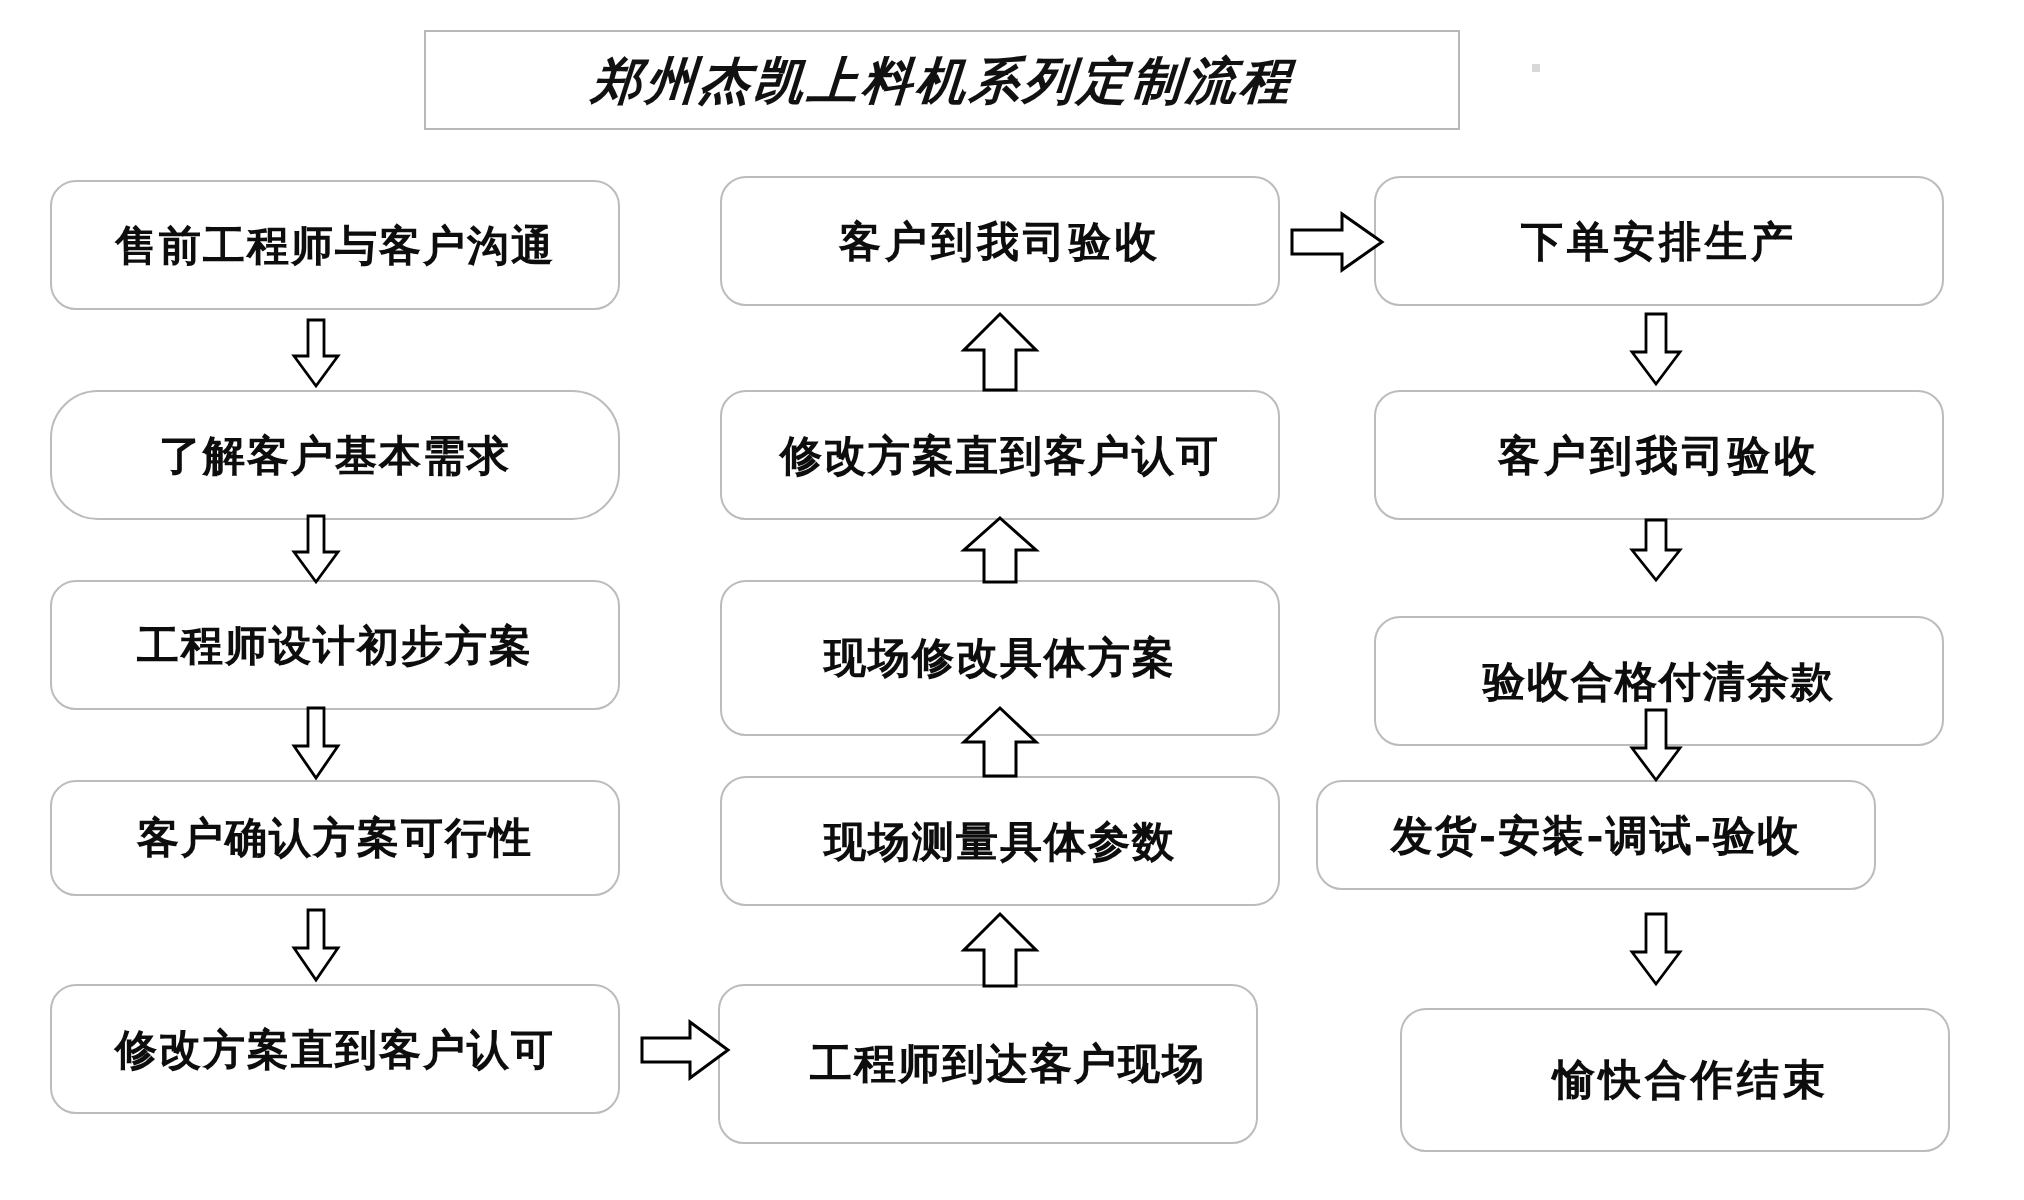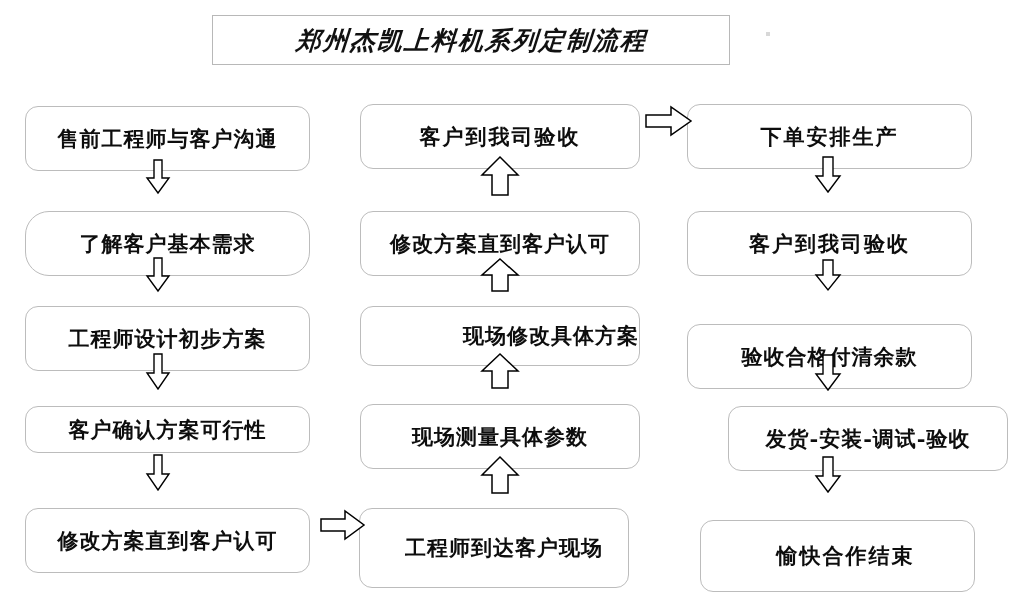--- a/index.html
+++ b/index.html
@@ -51,21 +51,20 @@
   
   .node {
     position: absolute;
     border: 1px solid #bcbcbc;
     border-radius: 13px;
     background: #ffffff;
     box-sizing: border-box;
     display: flex;
     align-items: center;
     justify-content: center;
-    margin-top: 16px;
   }
   .node-label {
     font-family: "DejaVu Serif", "Liberation Serif", serif;
     font-size: 21px;
     font-weight: bold;
     color: #0d0d0d;
     white-space: nowrap;
     letter-spacing: 1px;
   }
   .node.narrow .node-label { letter-spacing: 2px; }
@@ -98,53 +97,53 @@
 
   <div class="node" style="left:25px; top:90px; width:285px; height:65px;">
     <span class="node-label">售前工程师与客户沟通</span>
   </div>
   <div class="node" style="left:25px; top:195px; width:285px; height:65px;border-radius:24px;">
     <span class="node-label">了解客户基本需求</span>
   </div>
   <div class="node" style="left:25px; top:290px; width:285px; height:65px;">
     <span class="node-label">工程师设计初步方案</span>
   </div>
-  <div class="node" style="left:25px; top:390px; width:285px; height:47px;">
+  <div class="node" style="left:25px; top:390px; width:285px; height:58px;">
     <span class="node-label">客户确认方案可行性</span>
   </div>
   <div class="node" style="left:25px; top:492px; width:285px; height:65px;">
     <span class="node-label">修改方案直到客户认可</span>
   </div>
 
   <div class="node narrow" style="left:360px; top:88px; width:280px; height:65px;">
     <span class="node-label">客户到我司验收</span>
   </div>
   <div class="node" style="left:360px; top:195px; width:280px; height:65px;">
     <span class="node-label">修改方案直到客户认可</span>
   </div>
-  <div class="node" style="left:360px; top:290px; width:280px; height:60px;justify-content:flex-end;">
+  <div class="node" style="left:360px; top:290px; width:280px; height:78px;">
     <span class="node-label">现场修改具体方案</span>
   </div>
   <div class="node" style="left:360px; top:388px; width:280px; height:65px;">
     <span class="node-label">现场测量具体参数</span>
   </div>
   <div class="node" style="left:359px; top:492px; width:270px; height:80px;padding-left:20px;">
     <span class="node-label">工程师到达客户现场</span>
   </div>
 
   <div class="node narrow" style="left:687px; top:88px; width:285px; height:65px;">
     <span class="node-label">下单安排生产</span>
   </div>
   <div class="node narrow" style="left:687px; top:195px; width:285px; height:65px;">
     <span class="node-label">客户到我司验收</span>
   </div>
   <div class="node" style="left:687px; top:308px; width:285px; height:65px;">
     <span class="node-label">验收合格付清余款</span>
   </div>
-  <div class="node" style="left:728px; top:390px; width:280px; height:65px;">
+  <div class="node" style="left:658px; top:390px; width:280px; height:55px;">
     <span class="node-label">发货-安装-调试-验收</span>
   </div>
   <div class="node narrow" style="left:700px; top:504px; width:275px; height:72px;padding-left:16px;">
     <span class="node-label">愉快合作结束</span>
   </div>
 
   <div class="arrow" style="left:143px; top:158px;">
     <svg width="30" height="38" viewBox="0 0 30 38">
       <polygon points="11,2 19,2 19,20 26,20 15,35 4,20 11,20" fill="#ffffff" stroke="#000000" stroke-width="1.4"></polygon>
     </svg>

